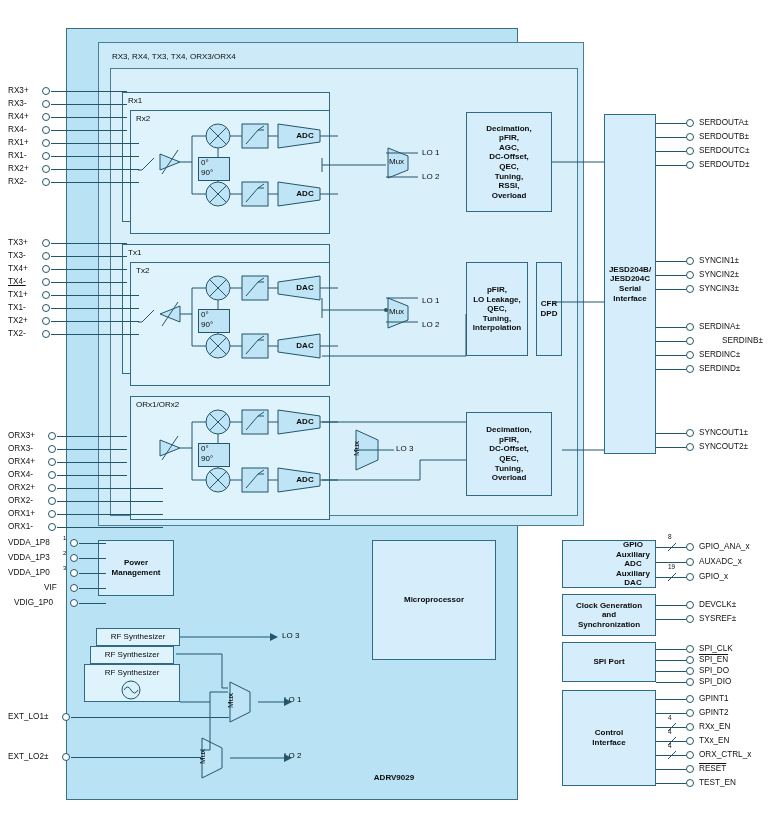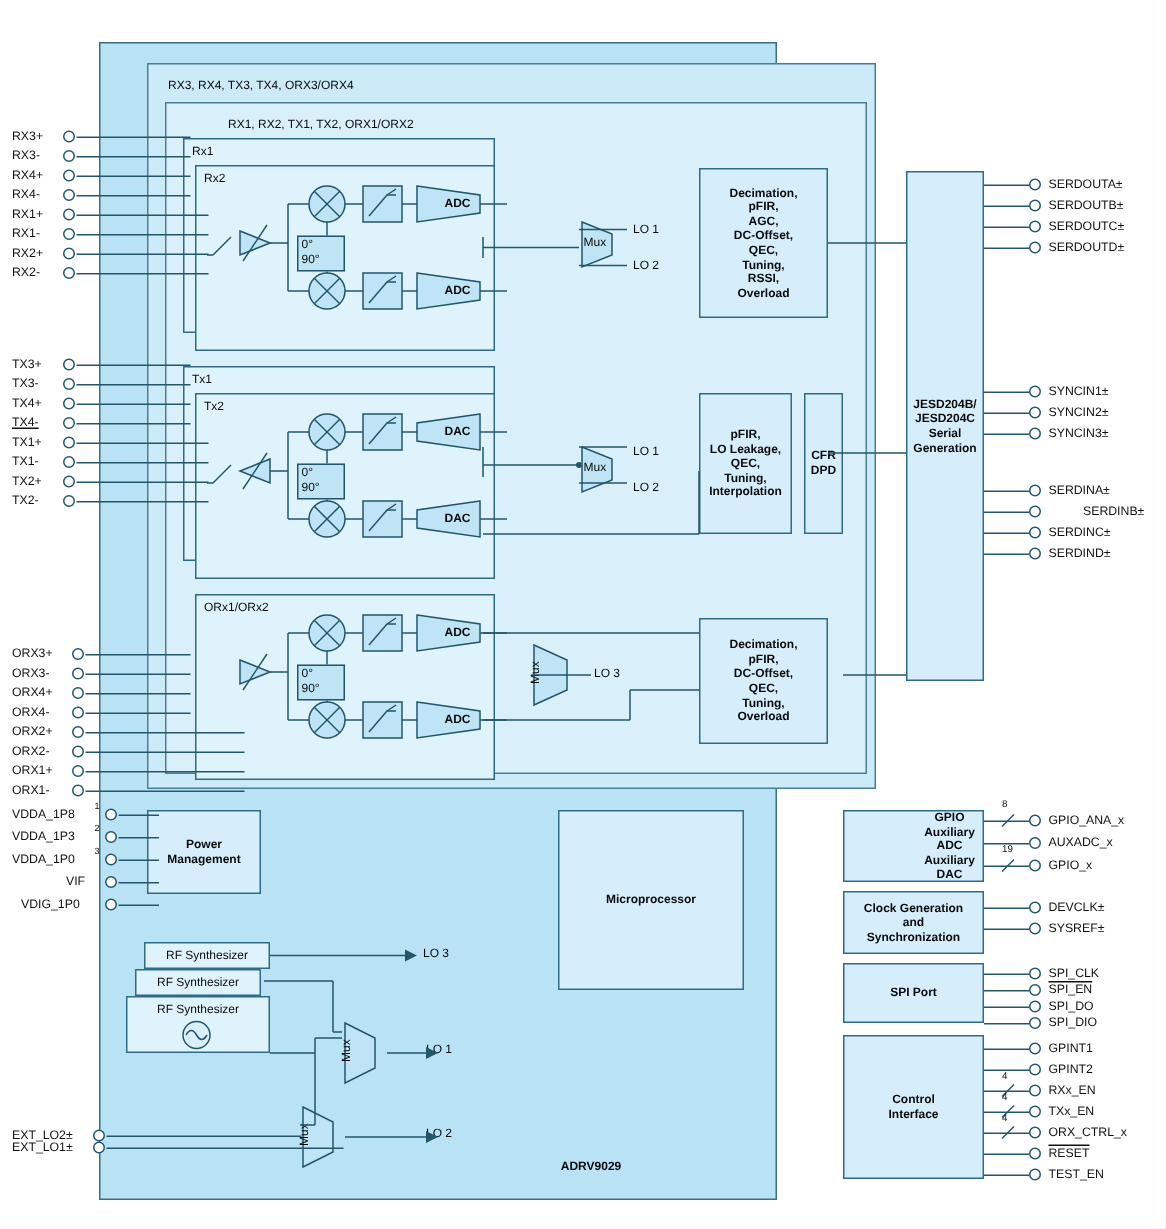--- a/index.html
+++ b/index.html
@@ -26,21 +26,20 @@
 
 <div id="root">
 
   <div class="abs chip" style="left:66px;top:28px;width:452px;height:772px;"></div>
   <div class="abs lbl-b ctr" style="left:334px;top:772px;width:120px;height:12px;">ADRV9029</div>
 
   <div class="abs band" style="left:98px;top:42px;width:486px;height:484px;"></div>
   <div class="abs lbl" style="left:112px;top:52px;width:260px;height:12px;">RX3, RX4, TX3, TX4, ORX3/ORX4</div>
 
   <div class="abs band2" style="left:110px;top:68px;width:468px;height:448px;"></div>
-  <div class="abs lbl" style="left:152px;top:78px;width:260px;height:12px;">RX1, RX2, TX1, TX2, ORX1/ORX2</div>
 
   <div class="abs blkw" style="left:122px;top:92px;width:208px;height:130px;"></div>
   <div class="abs lbl" style="left:128px;top:96px;width:40px;height:11px;">Rx1</div>
   <div class="abs blkw" style="left:130px;top:110px;width:200px;height:124px;"></div>
   <div class="abs lbl" style="left:136px;top:114px;width:40px;height:11px;">Rx2</div>
 
   <svg class="abs" style="left:130px;top:118px;" width="210" height="116">
 
     <polyline points="12,52 24,40" stroke="#23556b" stroke-width="1" fill="none"></polyline>
     <line x1="8" y1="52" x2="12" y2="52" stroke="#23556b" stroke-width="1"></line>
@@ -245,21 +244,21 @@
     <line x1="22" y1="10" x2="166" y2="10" stroke="#23556b" stroke-width="1"></line>
     <line x1="22" y1="68" x2="120" y2="68" stroke="#23556b" stroke-width="1"></line>
     <line x1="120" y1="68" x2="120" y2="48" stroke="#23556b" stroke-width="1"></line>
     <line x1="120" y1="48" x2="166" y2="48" stroke="#23556b" stroke-width="1"></line>
   </svg>
 
   <div class="abs blk ctr" style="left:604px;top:114px;width:52px;height:340px;">
     <div class="lbl-b" style="white-space:pre-line;">JESD204B/
 JESD204C
 Serial
-Generation</div>
+Interface</div>
   </div>
   <svg class="abs" style="left:552px;top:110px;" width="56" height="350">
     <line x1="0" y1="52" x2="52" y2="52" stroke="#23556b" stroke-width="1"></line>
     <line x1="0" y1="192" x2="52" y2="192" stroke="#23556b" stroke-width="1"></line>
     <line x1="10" y1="340" x2="52" y2="340" stroke="#23556b" stroke-width="1"></line>
     <line x1="10" y1="340" x2="10" y2="340" stroke="#23556b" stroke-width="1"></line>
   </svg>
 
   <div class="abs blk ctr" style="left:98px;top:540px;width:76px;height:56px;">
     <div class="lbl-b" style="white-space:pre-line;">Power
@@ -489,21 +488,21 @@
       <div class="abs ring" style="left:62px;top:1px;"></div>
       <div class="abs hline" style="left:71px;top:5px;width:27px;"></div>
     </div>
     <div class="abs" style="left:0;top:60px;">
       <div class="abs pinlbl" style="left:6px;top:0px;">VDIG_1P0</div>
       <div class="abs ring" style="left:62px;top:1px;"></div>
       <div class="abs hline" style="left:71px;top:5px;width:27px;"></div>
     </div>
   </div>
 
-  <div class="abs" style="left:8px;top:712px;width:230px;height:12px;margin-top:48px;">
+  <div class="abs" style="left:8px;top:712px;width:230px;height:12px;">
     <div class="abs pinlbl" style="left:0px;top:0px;">EXT_LO1±</div>
     <div class="abs ring" style="left:54px;top:1px;"></div>
     <div class="abs hline" style="left:63px;top:5px;width:158px;"></div>
   </div>
   <div class="abs" style="left:8px;top:752px;width:202px;height:12px;">
     <div class="abs pinlbl" style="left:0px;top:0px;">EXT_LO2±</div>
     <div class="abs ring" style="left:54px;top:1px;"></div>
     <div class="abs hline" style="left:63px;top:5px;width:130px;"></div>
   </div>
 
@@ -564,20 +563,32 @@
       <div class="abs ring" style="left:30px;top:1px;"></div>
       <div class="abs pinlbl" style="left:43px;top:0px;">SERDINC±</div>
     </div>
     <div class="abs" style="left:0;top:42px;">
       <div class="abs hline" style="left:0px;top:5px;width:30px;"></div>
       <div class="abs ring" style="left:30px;top:1px;"></div>
       <div class="abs pinlbl" style="left:43px;top:0px;">SERDIND±</div>
     </div>
   </div>
 
+  <div class="abs" style="left:656px;top:428px;width:118px;height:28px;">
+    <div class="abs" style="left:0;top:0px;">
+      <div class="abs hline" style="left:0px;top:5px;width:30px;"></div>
+      <div class="abs ring" style="left:30px;top:1px;"></div>
+      <div class="abs pinlbl" style="left:43px;top:0px;">SYNCOUT1±</div>
+    </div>
+    <div class="abs" style="left:0;top:14px;">
+      <div class="abs hline" style="left:0px;top:5px;width:30px;"></div>
+      <div class="abs ring" style="left:30px;top:1px;"></div>
+      <div class="abs pinlbl" style="left:43px;top:0px;">SYNCOUT2±</div>
+    </div>
+  </div>
 
   <div class="abs" style="left:656px;top:542px;width:118px;height:44px;">
     <div class="abs" style="left:0;top:0px;">
       <div class="abs hline" style="left:0px;top:5px;width:30px;"></div>
       <div class="abs ring" style="left:30px;top:1px;"></div>
       <div class="abs pinlbl" style="left:43px;top:0px;">GPIO_ANA_x</div>
       <div class="abs pinlbl" style="left:12px;top:-9px;font-size:6.5px;">8</div>
       <svg class="abs" style="left:9px;top:0px;" width="14" height="12">
           <line x1="3" y1="9" x2="11" y2="1" stroke="#23556b" stroke-width="1"></line>
         </svg>

